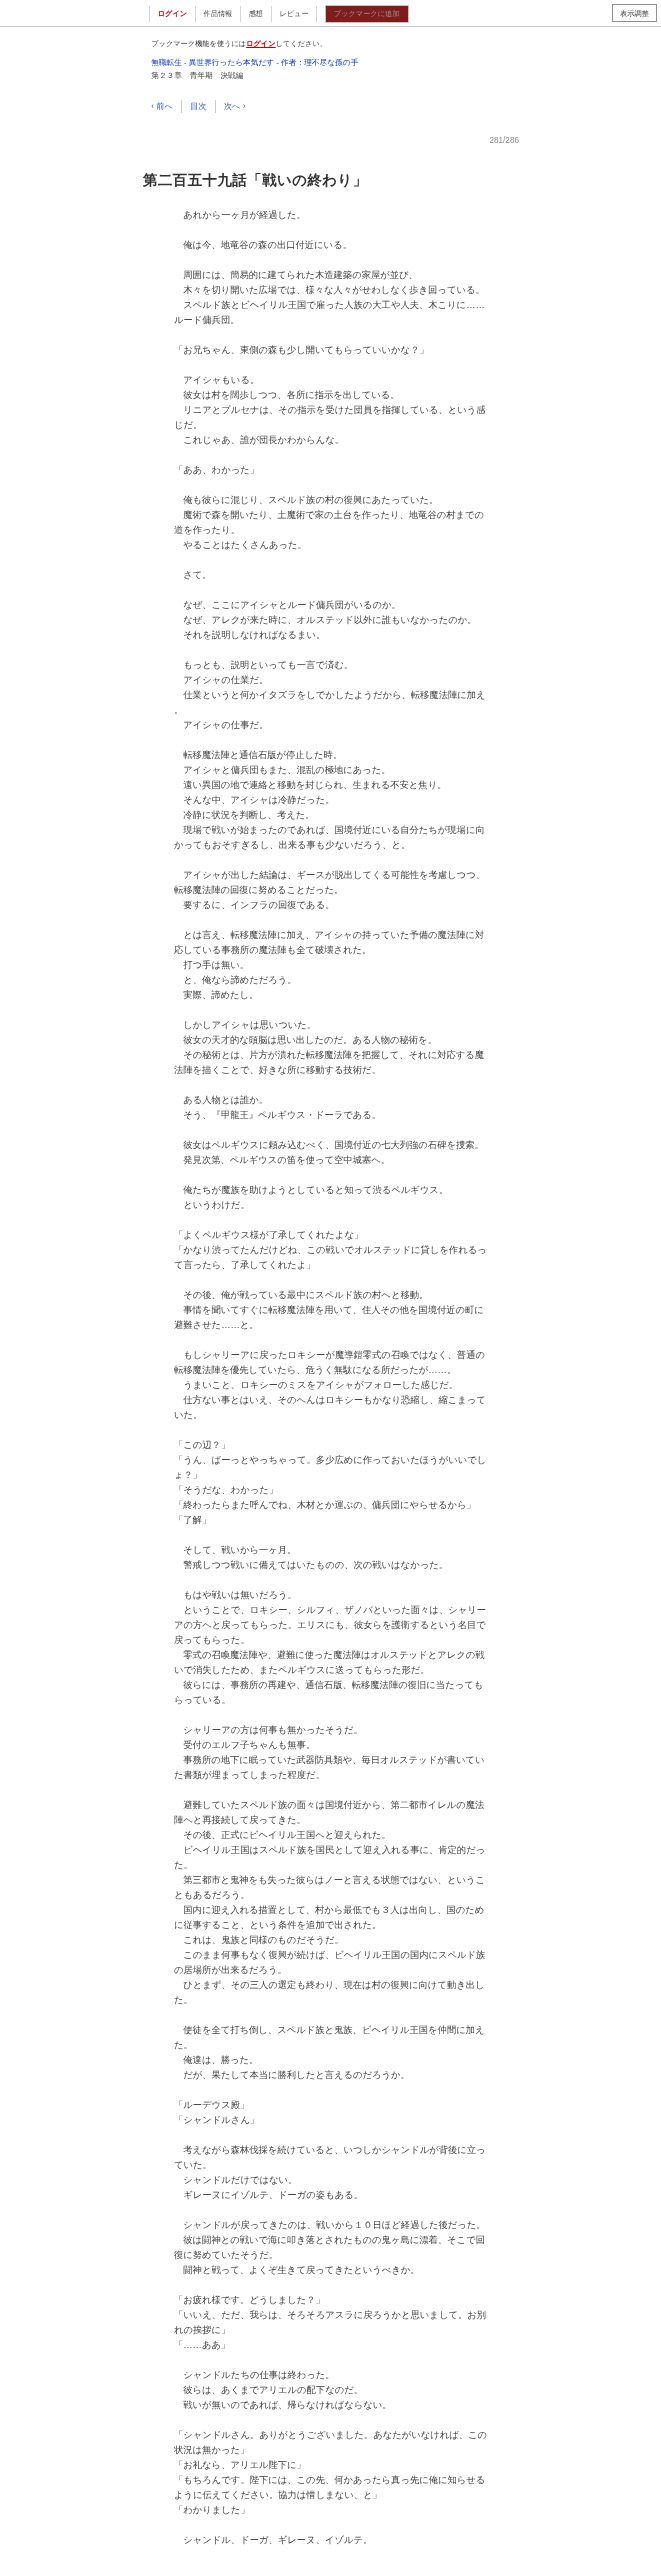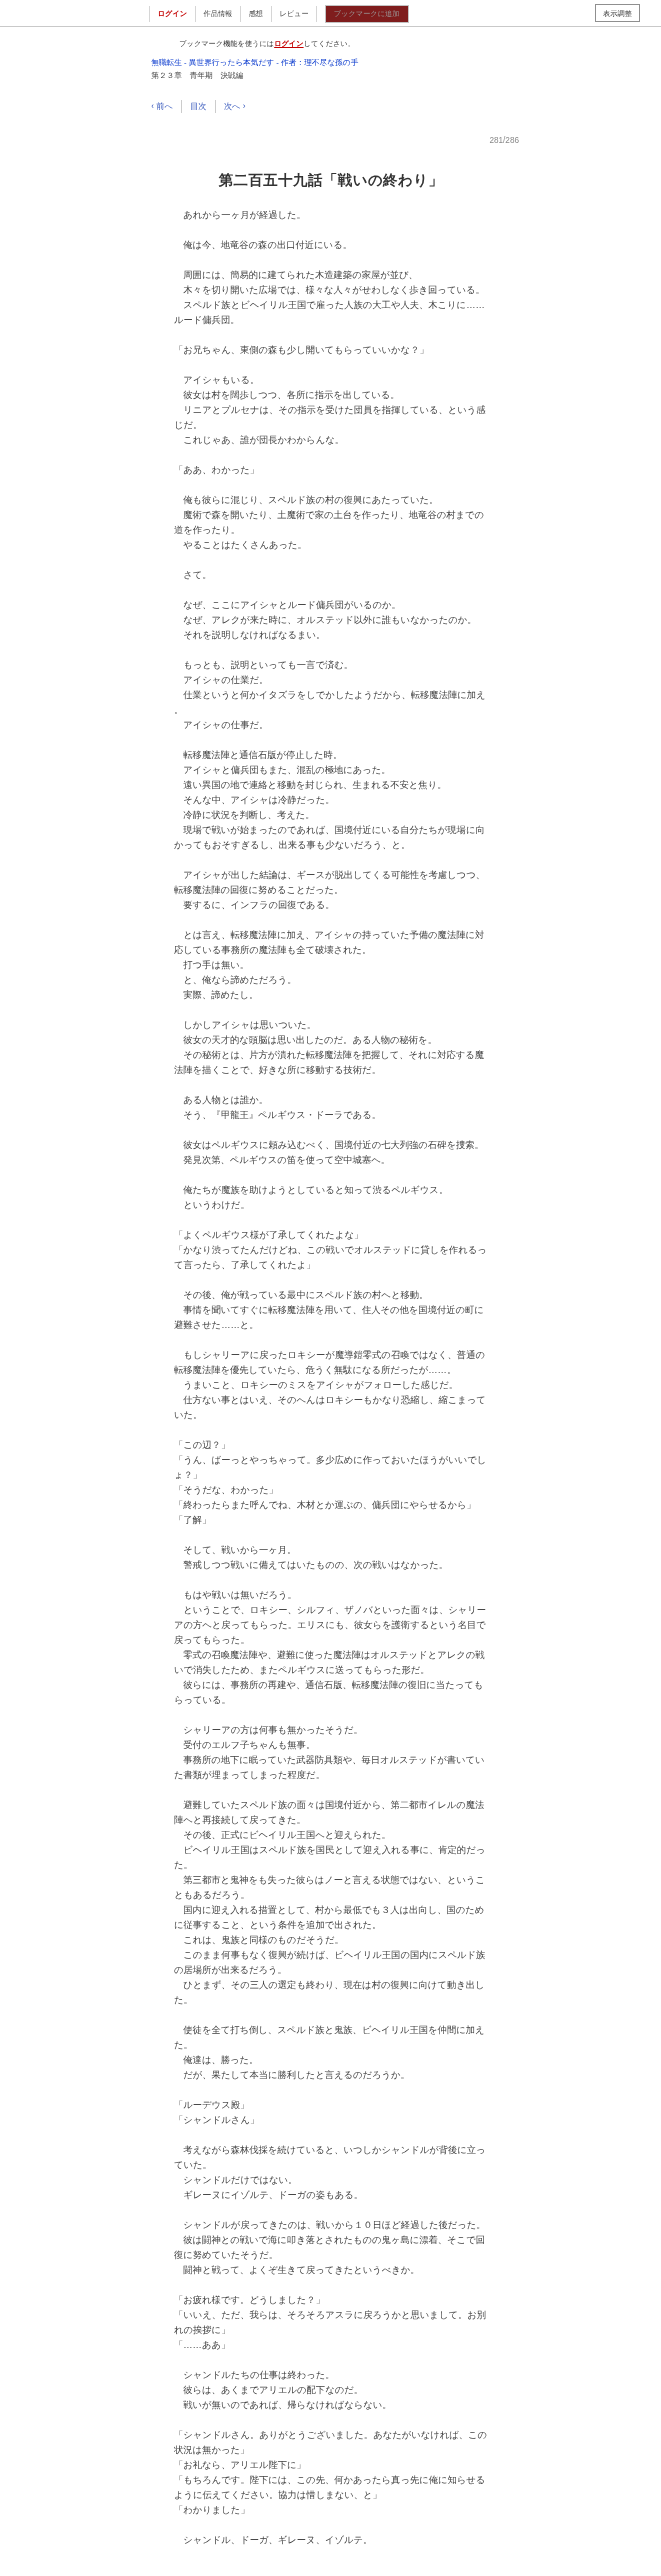--- a/index.html
+++ b/index.html
@@ -15,41 +15,41 @@
     display:inline-block;font-size:7.2px;color:#444;text-decoration:none;
     padding:4.6px 7.7px;border-left:0.5px solid #d6d6d6;cursor:pointer;line-height:7.2px;
   }
   .menu-item:last-of-type{border-right:0.5px solid #d6d6d6;}
   .menu-item.login{color:#c40000;font-weight:bold;}
   .bookmark-btn{
     margin-left:7.2px;border:0.5px solid #c3c3c3;background:#7f1d1d;color:#9b9b9b;
     font-size:7.2px;padding:4.6px 8.2px;line-height:7.2px;cursor:default;
   }
   .display-btn{
-    position:absolute;right:22px;top:4.1px;border:0.5px solid #8f8f8f;background:#fff;
+    position:absolute;right:5px;top:4.1px;border:0.5px solid #8f8f8f;background:#fff;
     color:#333;font-size:7.2px;padding:4.6px 7.2px;line-height:7.2px;cursor:pointer;
   }
   
   .page{width:376px;margin:0 auto;}
   .meta{padding-left:8.2px;}
-  .notice{margin-top:12.4px;font-size:7.2px;color:#333;margin-left:28px;}
+  .notice{margin-top:12.4px;font-size:7.2px;color:#333;}
   .notice .login-link{color:#c40000;font-weight:bold;text-decoration:underline;cursor:pointer;}
   .worktitle{margin-top:8.8px;font-size:7.7px;line-height:10.3px;}
   .worktitle a{color:#0033cc;text-decoration:none;cursor:pointer;}
   .chapter{margin-top:2.6px;font-size:7.7px;color:#444;line-height:10.3px;}
   
   .pager{margin-top:18.5px;text-align:left;font-size:8.2px;}
   .pager a{
     display:inline-block;color:#3355bb;text-decoration:none;padding:1px 8.2px;cursor:pointer;
   }
   .pager a + a{border-left:0.5px solid #cccccc;}
   .counter{margin-top:23px;text-align:right;font-size:8.2px;color:#888;}
   
   .episode-title{
-    margin-top:26px;text-align:center;font-size:14.4px;font-weight:bold;color:#333;
+    margin-top:26px;font-size:14.4px;font-weight:bold;color:#333;
     letter-spacing:0.5px;
   }
   .novel-body{
     margin:18.5px 29px 0 31px;font-size:9.3px;line-height:15px;color:#404040;
     overflow-wrap:anywhere;word-break:break-all;line-break:anywhere;
   }
   .novel-body .l{min-height:15px;}
 </style>
 </head>
 <body>

